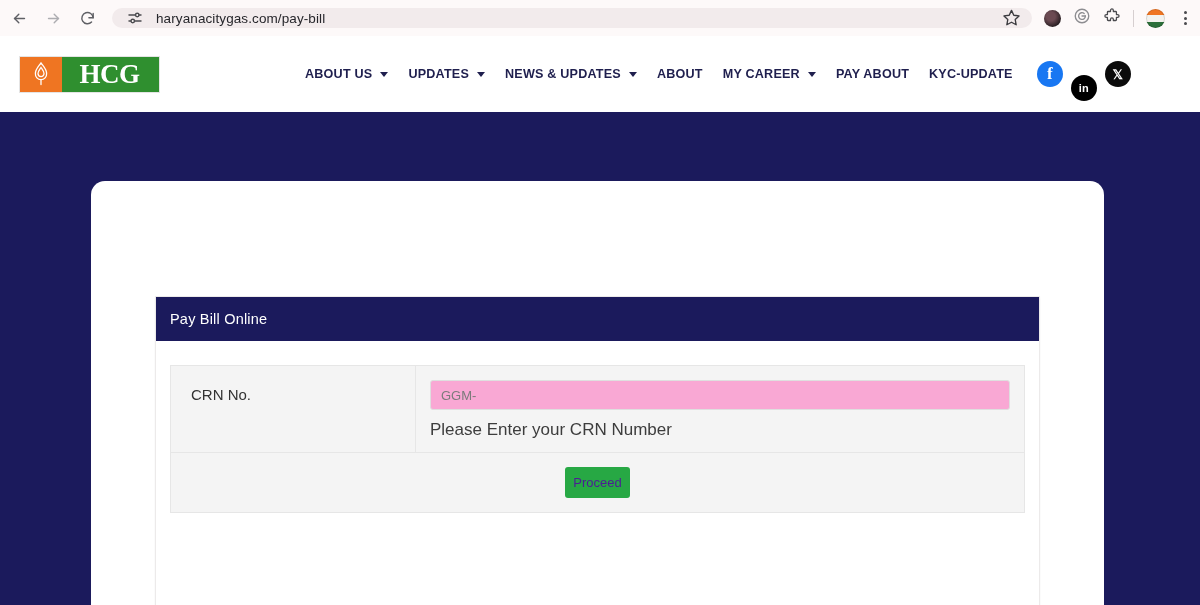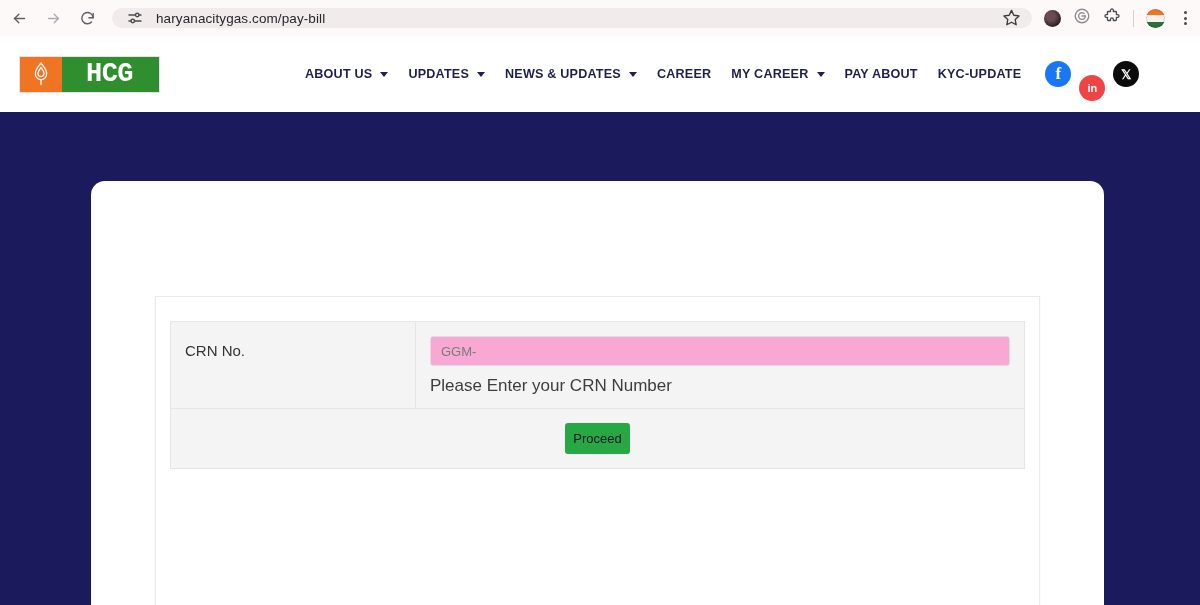--- a/index.html
+++ b/index.html
@@ -74,21 +74,21 @@
     border: 1px solid #e4e4e4;
   }
   .logo-mark {
     width: 42px; background: #ef7522;
     display: flex; align-items: center; justify-content: center;
   }
   .logo-word {
     flex: 1; background: #2f8f2f;
     display: flex; align-items: center; justify-content: center;
     color: #ffffff; font-size: 27px; font-weight: bold;
-    letter-spacing: -0.5px; font-family: Liberation Mono, monospace;
+    letter-spacing: -0.5px; font-family: Liberation Serif, serif;
     padding-right: 2px;
   }
   .nav {
     display: flex; align-items: center;
     margin-left: 135px; gap: 0;
   }
   .nav-item {
     font-size: 12.6px; font-weight: bold; color: #1f1f4e;
     letter-spacing: .2px; white-space: nowrap;
     padding: 0 10px;
@@ -101,21 +101,21 @@
     border-top: 5px solid #1f1f4e;
     display: inline-block;
   }
   .socials { display: flex; align-items: center; gap: 8px; margin-left: 14px; }
   .soc {
     width: 26px; height: 26px; border-radius: 50%;
     display: flex; align-items: center; justify-content: center;
     color: #fff; font-weight: bold;
   }
   .soc-fb { background: #1877f2; }
-  .soc-li { background: #ef4444; margin-top: 28px; }
+  .soc-li { background: #000000; margin-top: 28px; }
   .soc-x  { background: #0b0b0b; }
 
   
   .page-bg {
     position: absolute; left: 0; top: 112px;
     width: 1200px; height: 493px;
     background: #1b1a5c;
   }
   .page-container {
     position: absolute; left: 91px; top: 181px;
@@ -144,41 +144,41 @@
 
   .form-table {
     width: 100%;
     border: 1px solid #e6e6e6;
     border-collapse: collapse;
     background: #f4f4f4;
   }
   .form-table td { border: 1px solid #e6e6e6; vertical-align: top; }
   .td-label {
     width: 245px;
-    padding: 20px 0 20px 14px;
+    padding: 20px 0 20px 20px;
     font-size: 15px; color: #333333;
   }
   .td-field { padding: 14px 14px 12px 14px; }
   .crn-input {
     width: 100%; height: 30px;
     border: 1px solid #dfdfdf; border-radius: 3px;
     background: #f9a8d4;
     padding: 0 10px;
     font-size: 13px; color: #4a4a4a;
     font-family: "Liberation Sans", sans-serif;
     outline: none;
   }
   .crn-input::placeholder { color: #7b7b7b; }
   .crn-help {
     margin-top: 10px;
     font-size: 17px; color: #3d3d3d;
   }
   .td-action { padding: 14px 0; text-align: center; }
   .btn-proceed {
-    background: #27a844; color: #0f172a;
+    background: #27a844; color: #4c1d95;
     border: none; border-radius: 3px;
     padding: 8px 8px;
     font-size: 13px;
     font-family: "Liberation Sans", sans-serif;
     cursor: pointer;
   }
 </style>
 </head>
 <body>
 
@@ -280,21 +280,21 @@
     </div>
     <div class="nav-item">
       <span>UPDATES</span>
       <span class="caret"></span>
     </div>
     <div class="nav-item">
       <span>NEWS &amp; UPDATES</span>
       <span class="caret"></span>
     </div>
     <div class="nav-item">
-      <span>CAREER</span>
+      <span>ABOUT</span>
     </div>
     <div class="nav-item">
       <span>MY CAREER</span>
       <span class="caret"></span>
     </div>
     <div class="nav-item">
       <span>PAY ABOUT</span>
     </div>
     <div class="nav-item">
       <span>KYC-UPDATE</span>
@@ -307,20 +307,23 @@
     <a class="soc soc-x" style="font-size:13px;">𝕏</a>
   </div>
 </div>
 
 <div class="page-bg"></div>
 
 <div class="page-container">
 
   <div class="panel-outer">
 
+    <div class="panel-title">
+      <span>Pay Bill Online</span>
+    </div>
 
     <div class="panel-body">
       <table class="form-table">
         <tbody>
             <tr>
           <td class="td-label">
             <span>CRN No.</span>
           </td>
           <td class="td-field">
             <input class="crn-input" type="text" placeholder="GGM-" style="">

